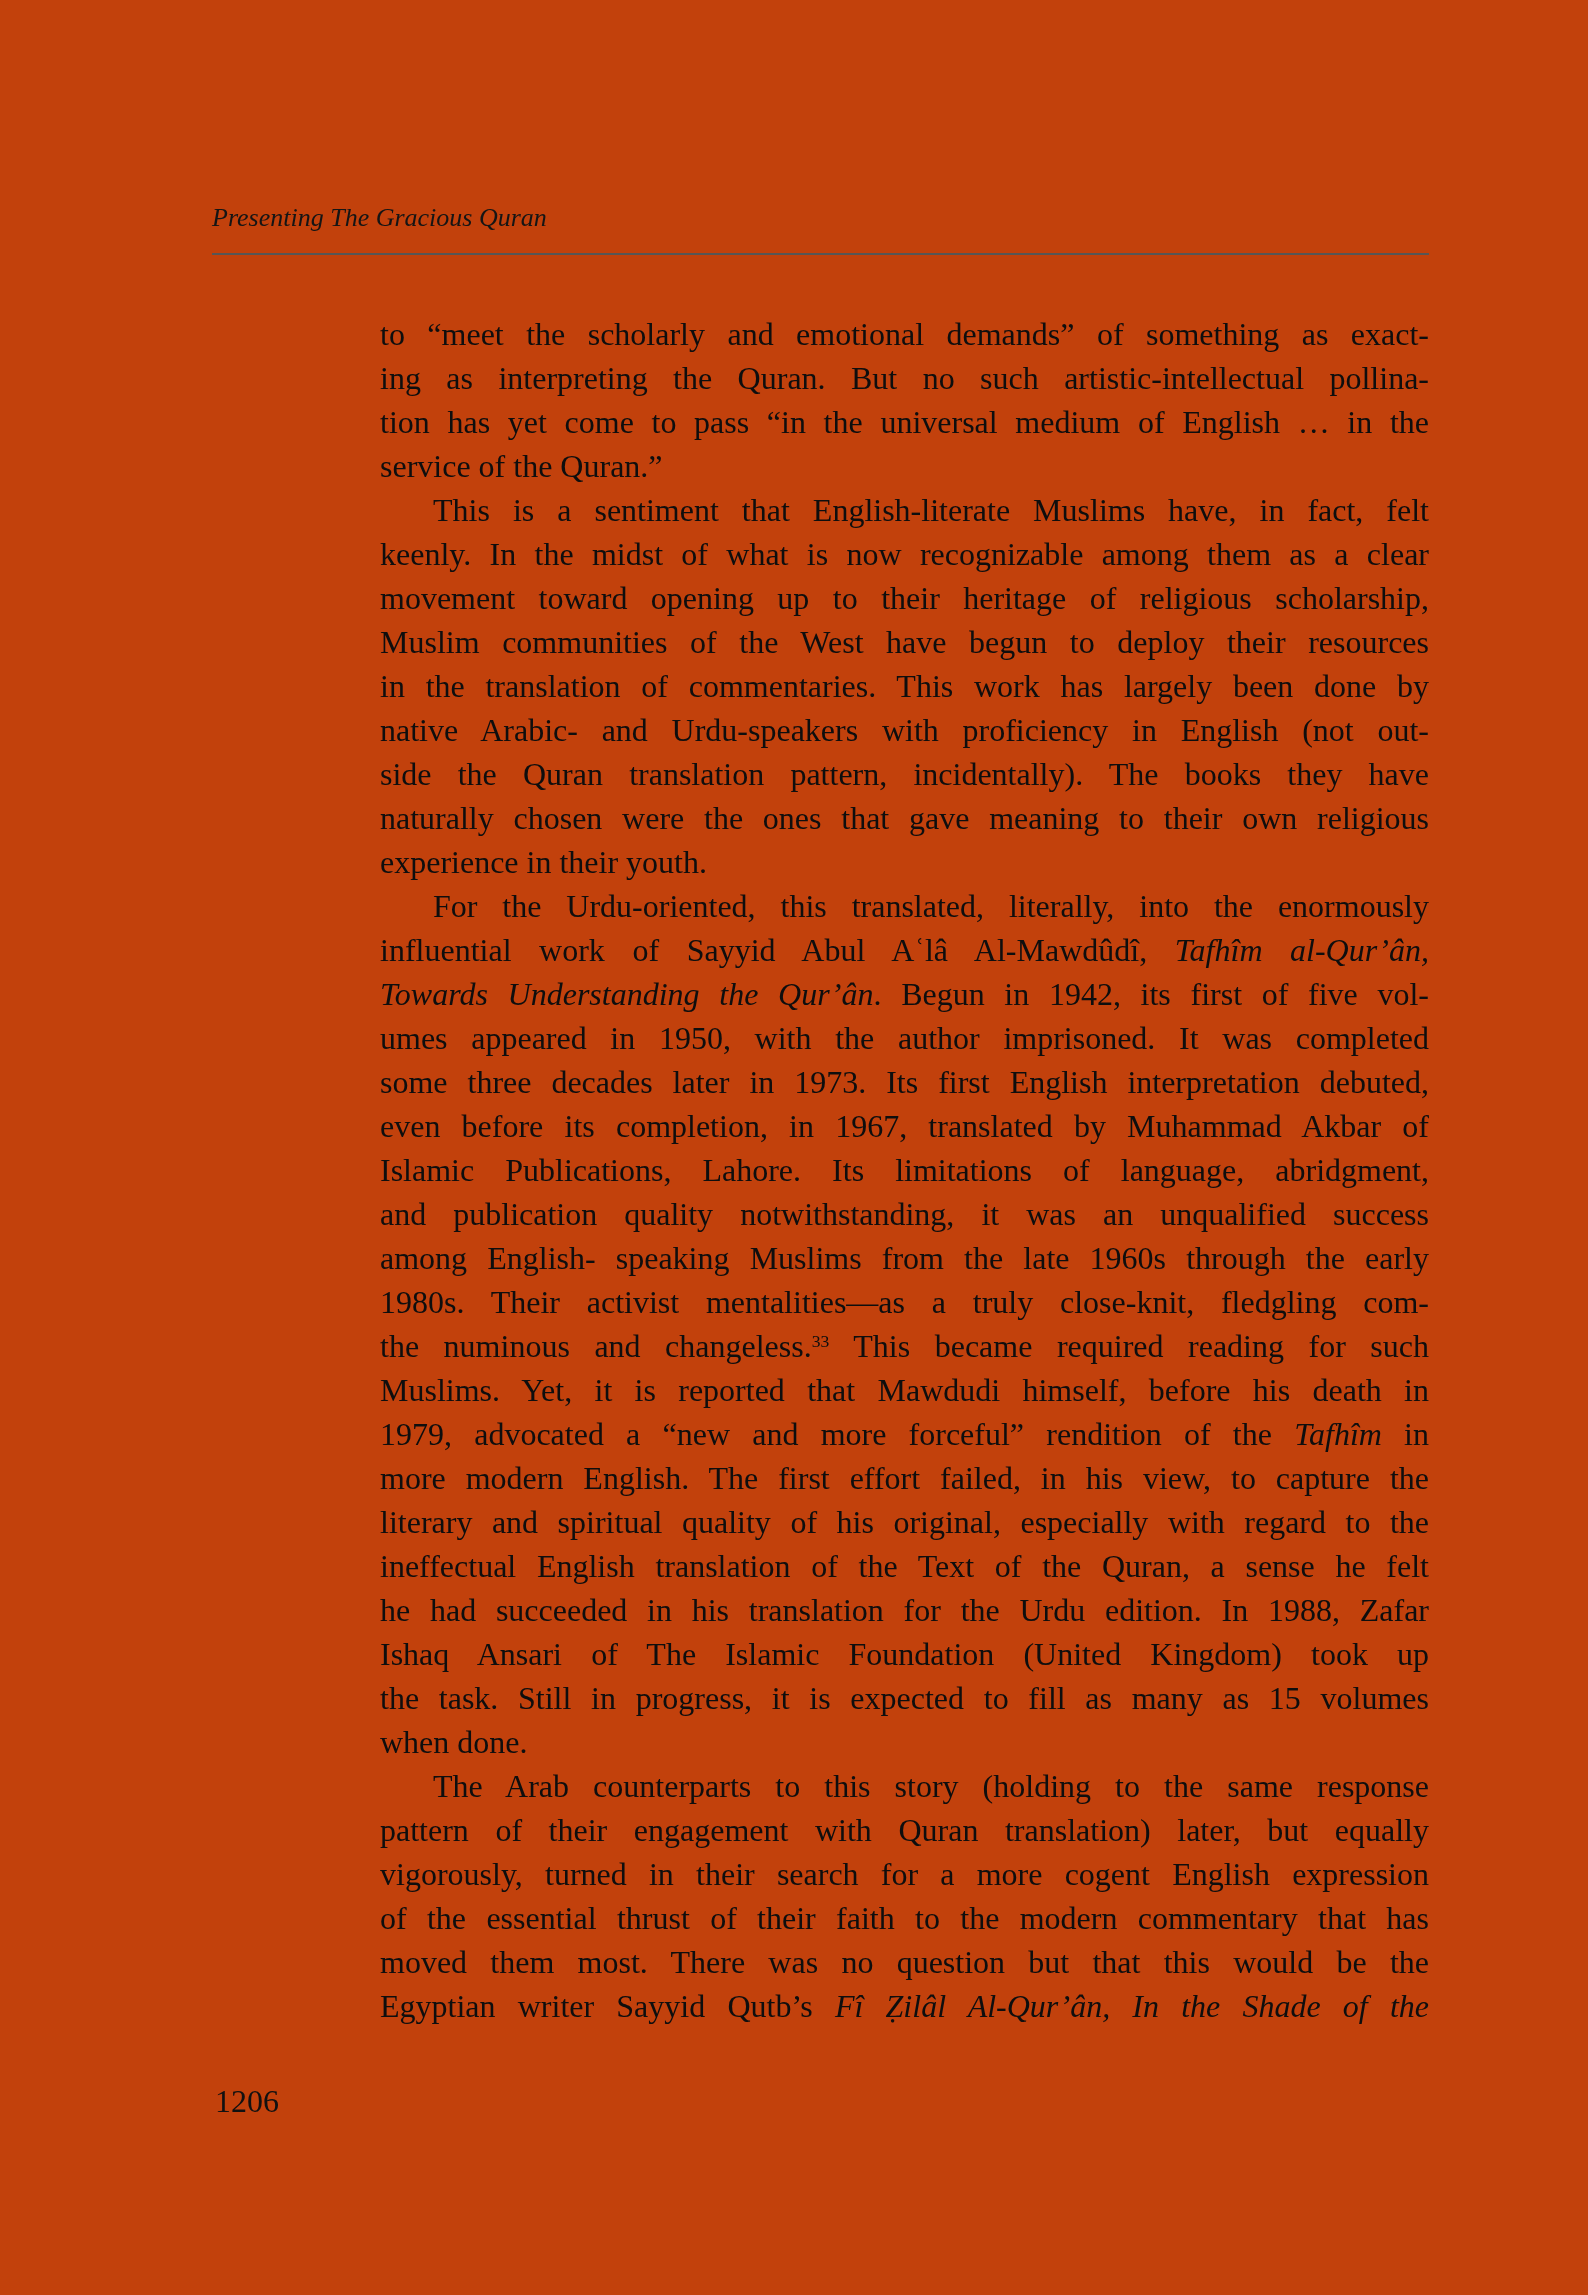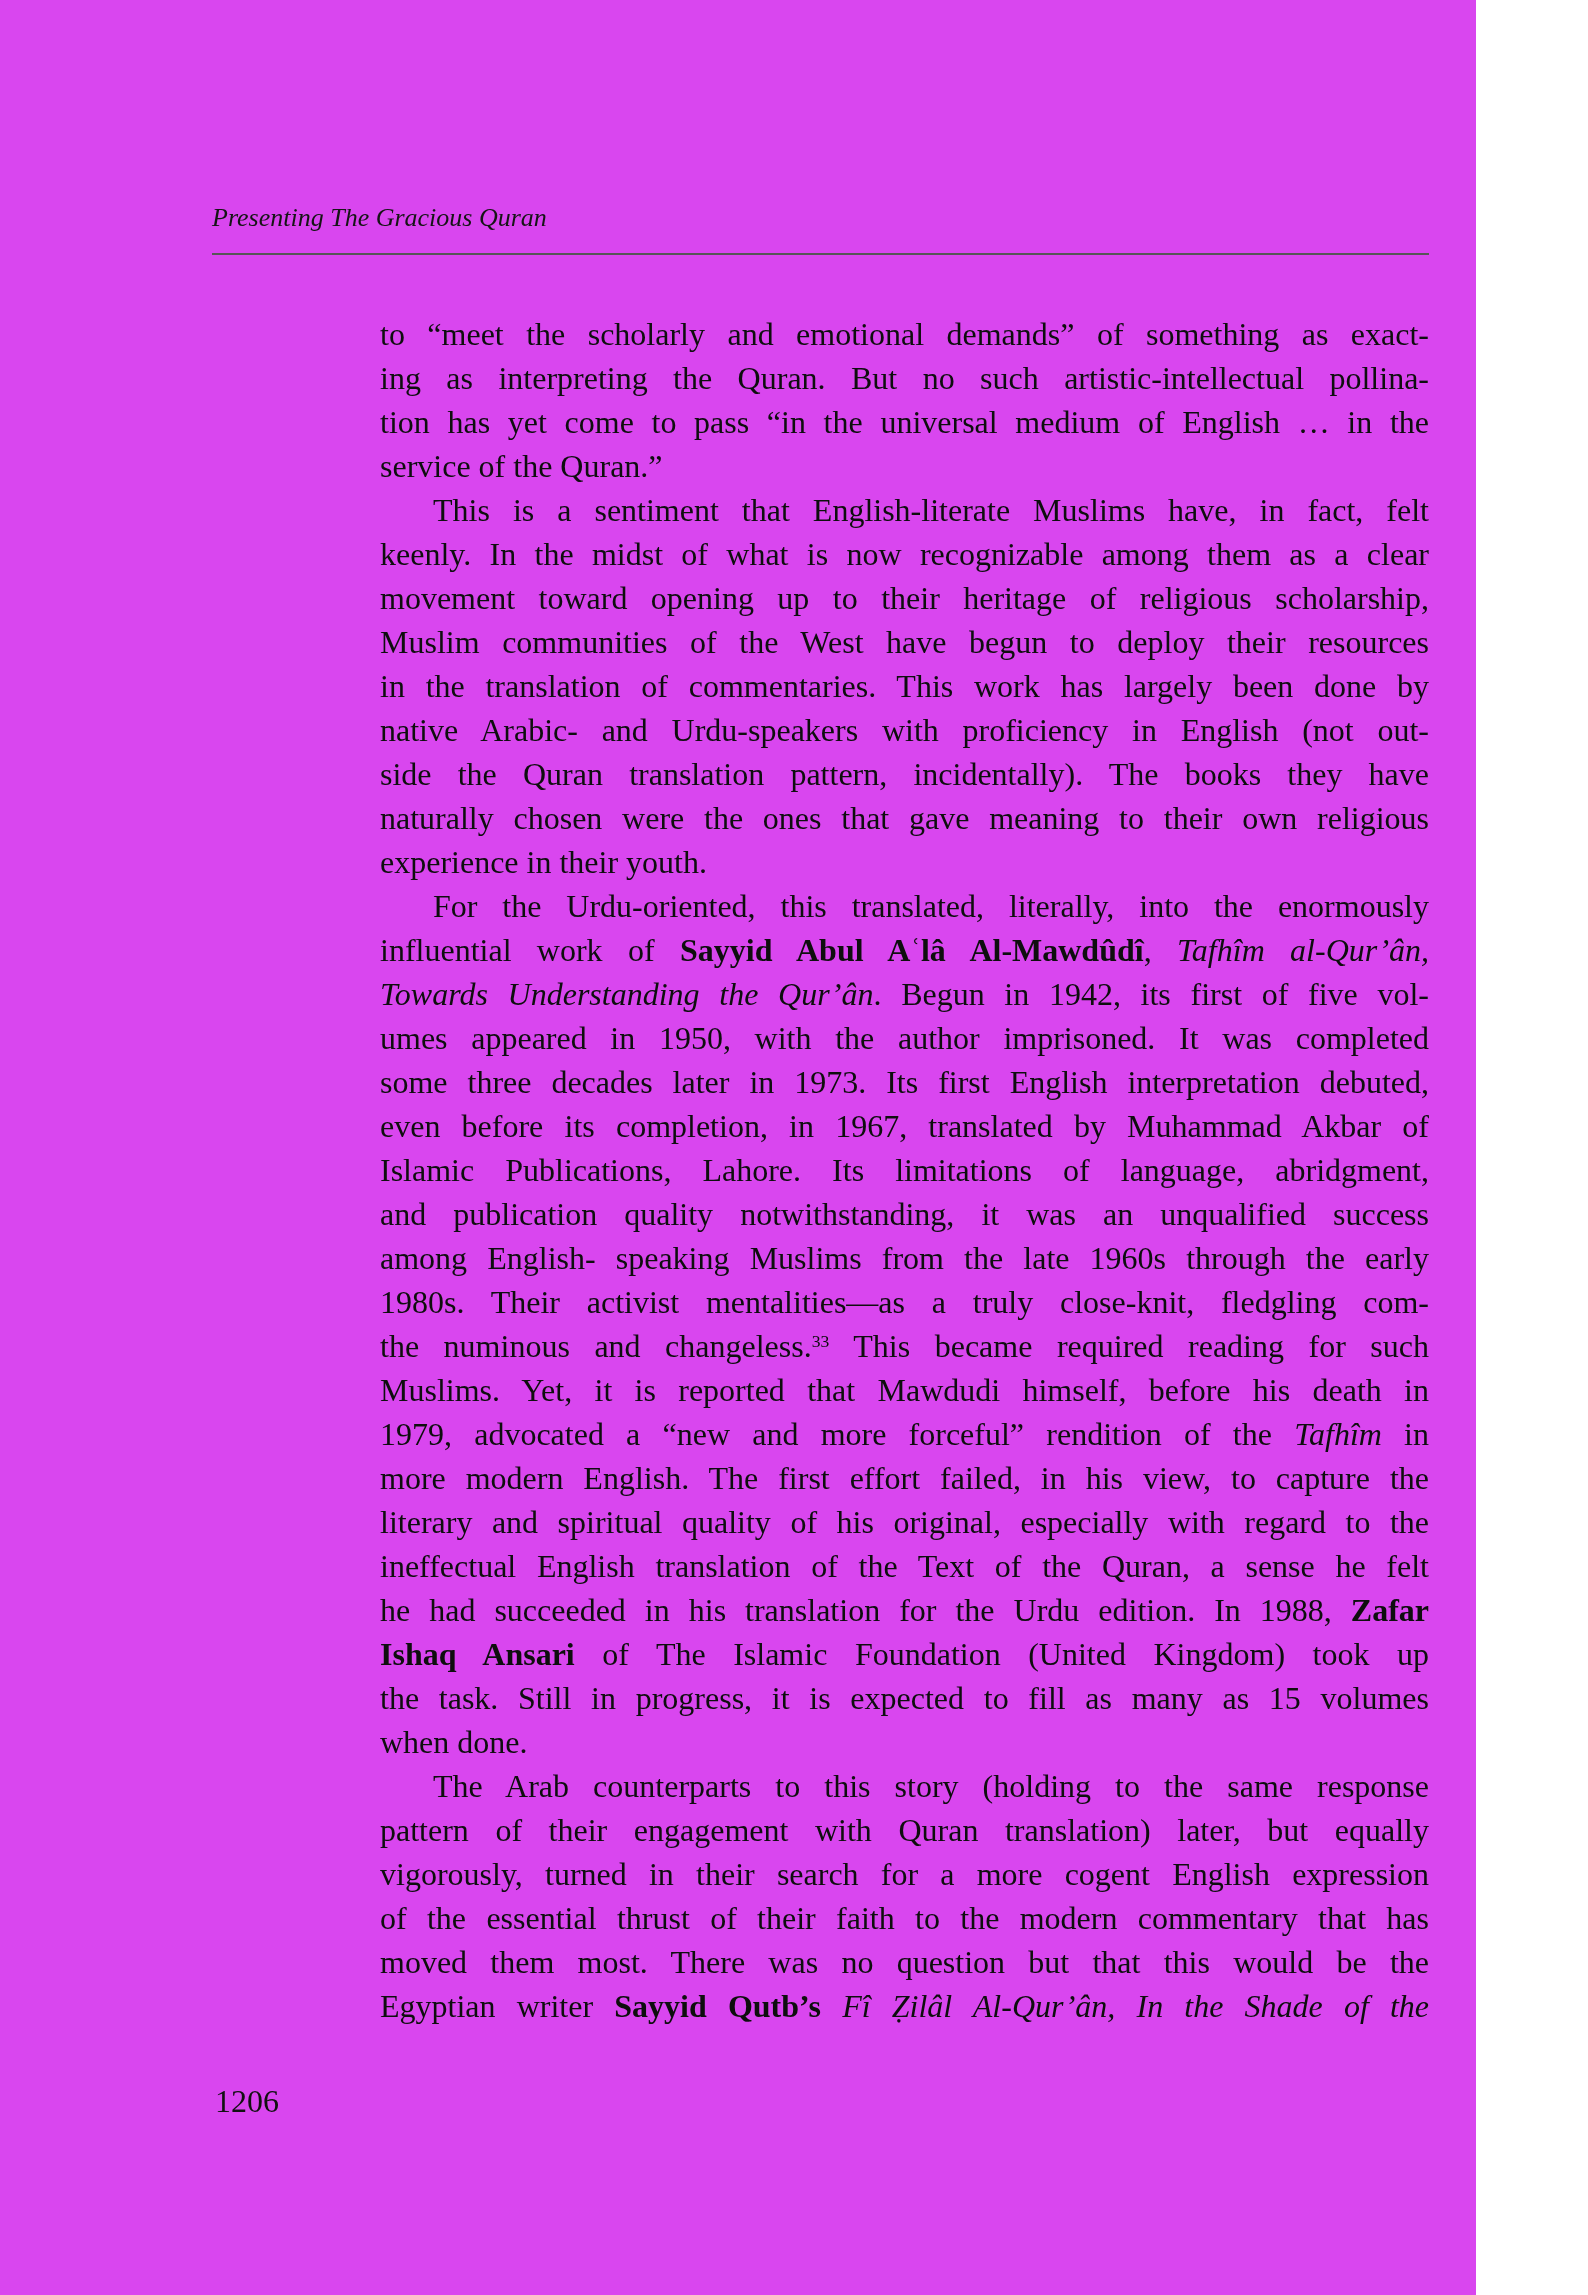--- a/index.html
+++ b/index.html
@@ -2,23 +2,23 @@
 <html style="font-size:13px"><head>
 <meta charset="utf-8">
 <style>
   html, body {
     margin: 0;
     padding: 0;
     background: #ffffff;
   }
   .page {
     position: relative;
-    width: 1476px;
+    width: 1588px;
     height: 2295px;
-    background: #d946ef;
+    background: #c2410c;
     color: #0e0e0e;
     font-family: "Liberation Serif", "DejaVu Serif", serif;
     overflow: hidden;
   }
   .running-header {
     position: absolute;
     left: 212px;
     top: 202px;
     font-style: italic;
     font-size: 26px;
@@ -49,21 +49,21 @@
     overflow: hidden;
     white-space: normal;
   }
   .line.final {
     text-align: left;
     text-align-last: left;
   }
   .line.ind {
     padding-left: 53px;
   }
-  .line .b { font-weight: bold; }
+  .line .b { font-weight: normal; }
   .line .i { font-style: italic; }
   .line .sup {
     font-size: 0.55em;
     position: relative;
     top: -0.55em;
     letter-spacing: 0;
   }
   .line .low {
     position: relative;
     top: 0.14em;

